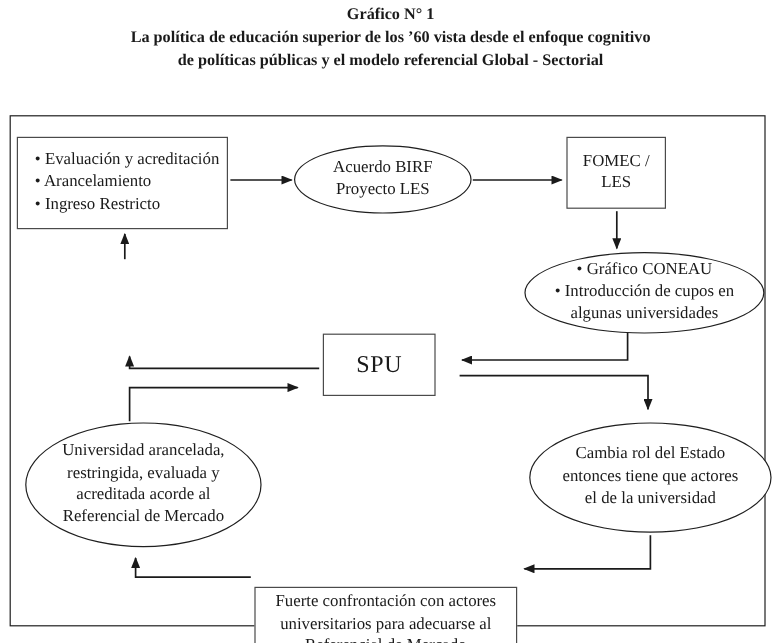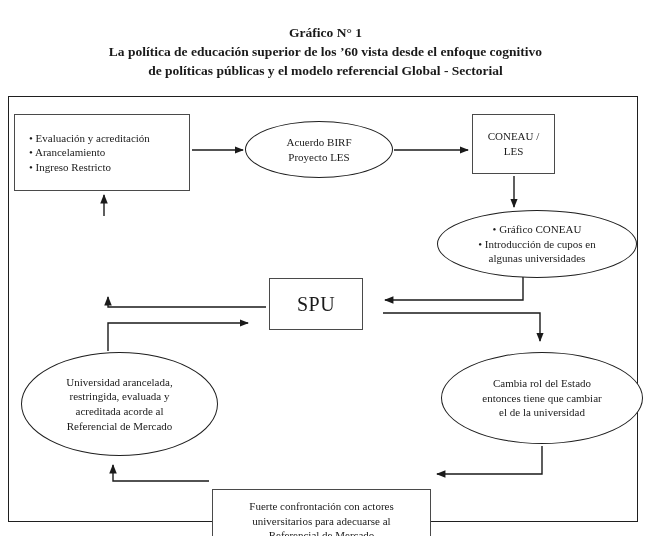--- a/index.html
+++ b/index.html
@@ -8,21 +8,21 @@
     font-family: "Liberation Serif", "DejaVu Serif", serif;
   }
   #stage {
     position: relative;
     width: 651px; height: 536px;
     background: #ffffff;
     overflow: hidden;
   }
   .title-block {
     position: absolute;
-    left: 0; top: 23px; width: 651px;
+    left: 0; top: 2px; width: 651px;
     text-align: center;
     font-weight: bold;
     font-size: 13.5px;
     line-height: 19px;
     color: #1a1a1a;
   }
   .outer-frame {
     position: absolute;
     left: 8px; top: 96px;
     width: 630px; height: 426px;
@@ -36,21 +36,21 @@
     width: 651px; height: 536px;
     z-index: 1;
   }
   .node {
     position: absolute;
     box-sizing: border-box;
     display: flex;
     align-items: center;
     justify-content: center;
     text-align: center;
-    font-size: 11px;
+    font-size: 14px;
     line-height: 1.32;
     color: #1a1a1a;
     background: #ffffff;
     white-space: pre-line;
     z-index: 2;
   }
   .rect { border: 1.5px solid #4a4a4a; }
   .ellipse { border: 1.6px solid #1f1f1f; border-radius: 50%; }
   .left-text {
     justify-content: flex-start;
@@ -92,32 +92,32 @@
     </g>
   </svg>
 
   <div class="node rect left-text" style="left:14px; top:114px; width:176px; height:77px;">• Evaluación y acreditación
 • Arancelamiento
 • Ingreso Restricto</div>
 
   <div class="node ellipse" style="left:245px; top:121px; width:148px; height:57px;">Acuerdo BIRF
 Proyecto LES</div>
 
-  <div class="node rect" style="left:472px; top:114px; width:83px; height:60px;">CONEAU /
+  <div class="node rect" style="left:472px; top:114px; width:83px; height:60px;">FOMEC /
 LES</div>
 
   <div class="node ellipse" style="left:437px; top:210px; width:200px; height:68px;">• Gráfico CONEAU
 • Introducción de cupos en
 algunas universidades</div>
 
 
   <div class="node rect spu-label" style="left:269px; top:278px; width:94px; height:52px;">SPU</div>
 
   <div class="node ellipse" style="left:441px; top:352px; width:202px; height:92px;">Cambia rol del Estado
-entonces tiene que cambiar
+entonces tiene que actores
 el de la universidad</div>
 
   <div class="node ellipse" style="left:21px; top:352px; width:197px; height:104px;">Universidad arancelada,
 restringida, evaluada y
 acreditada acorde al
 Referencial de Mercado</div>
 
   <div class="node rect" style="left:212px; top:441px; width:219px; height:64px;margin-top:48px;">Fuerte confrontación con actores
 universitarios para adecuarse al
 Referencial de Mercado</div>

